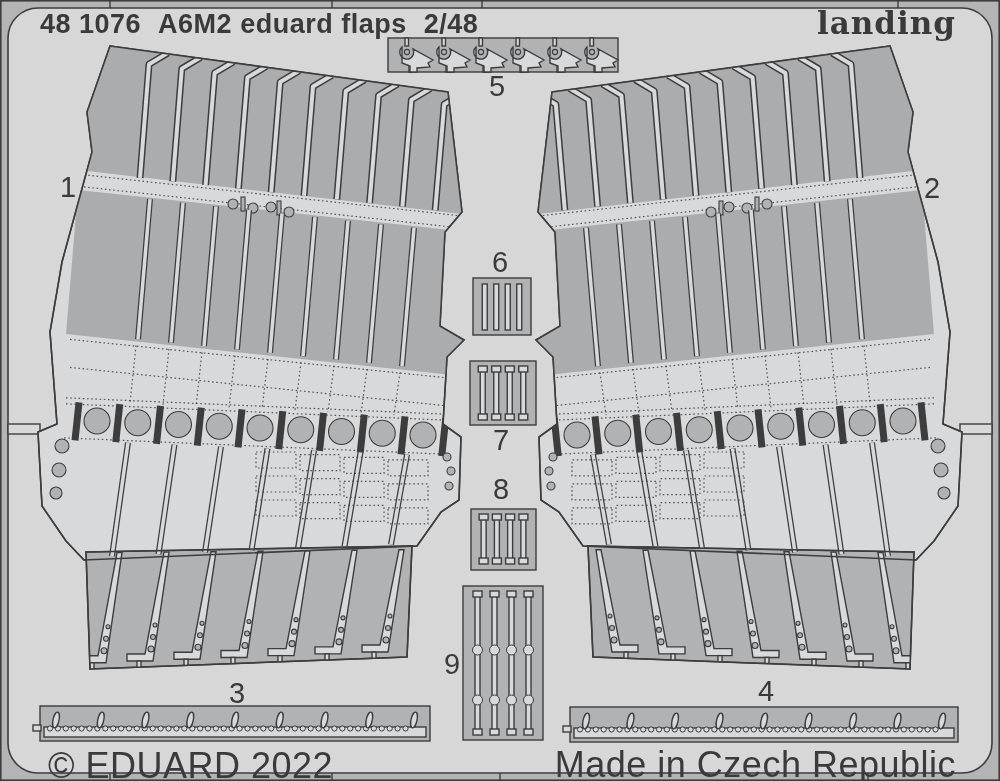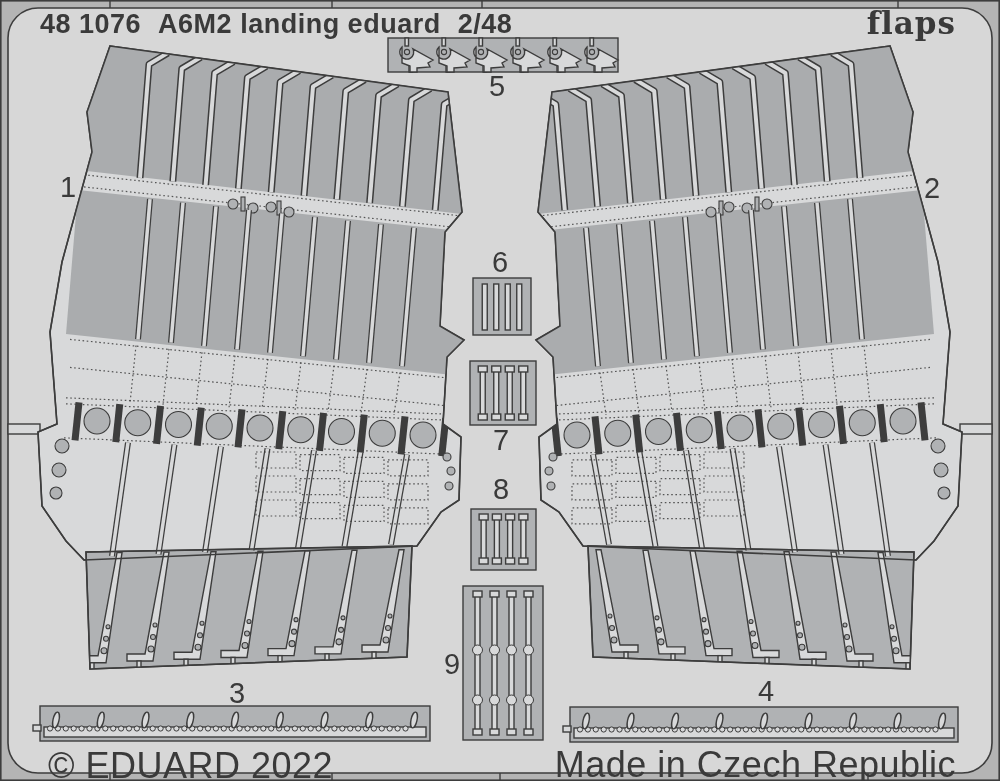--- a/index.html
+++ b/index.html
@@ -616,19 +616,19 @@
       <text x="497" y="96">5</text>
       <text x="500" y="272">6</text>
       <text x="501" y="450">7</text>
       <text x="501" y="499">8</text>
       <text x="452" y="674">9</text>
     </g>
   </svg>
 
   <div class="hdr">
     <span>48 1076</span>
-    <span>A6M2 landing eduard</span>
+    <span>A6M2 eduard flaps</span>
     <span>2/48</span>
   </div>
-  <div class="logo">flaps</div>
+  <div class="logo">landing</div>
   <div class="ft-left">© EDUARD 2022</div>
   <div class="ft-right">Made in Czech Republic</div>
 </div>
 
 </body></html>

